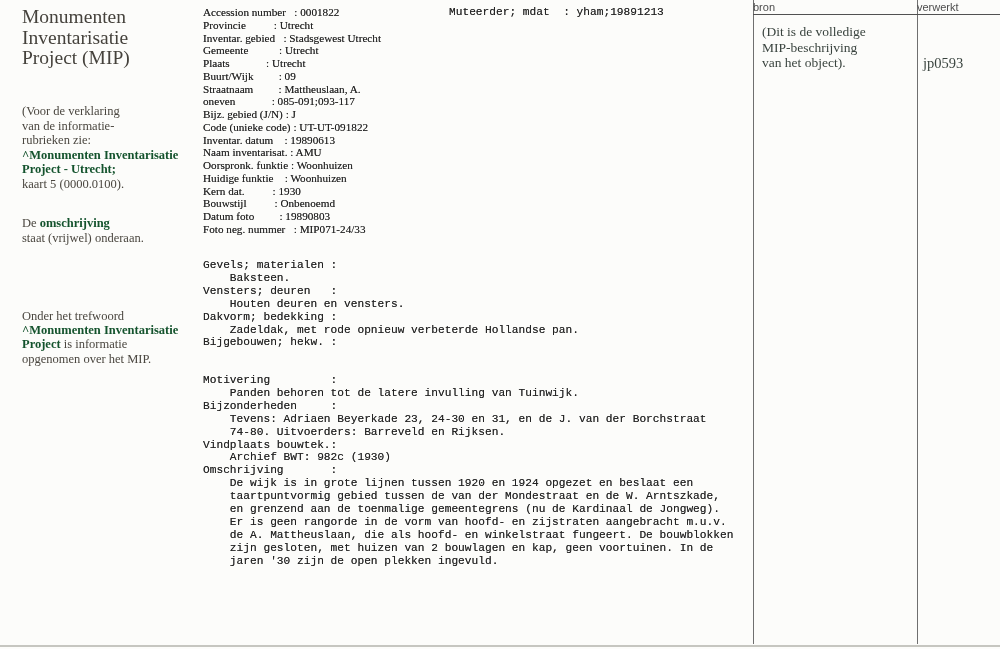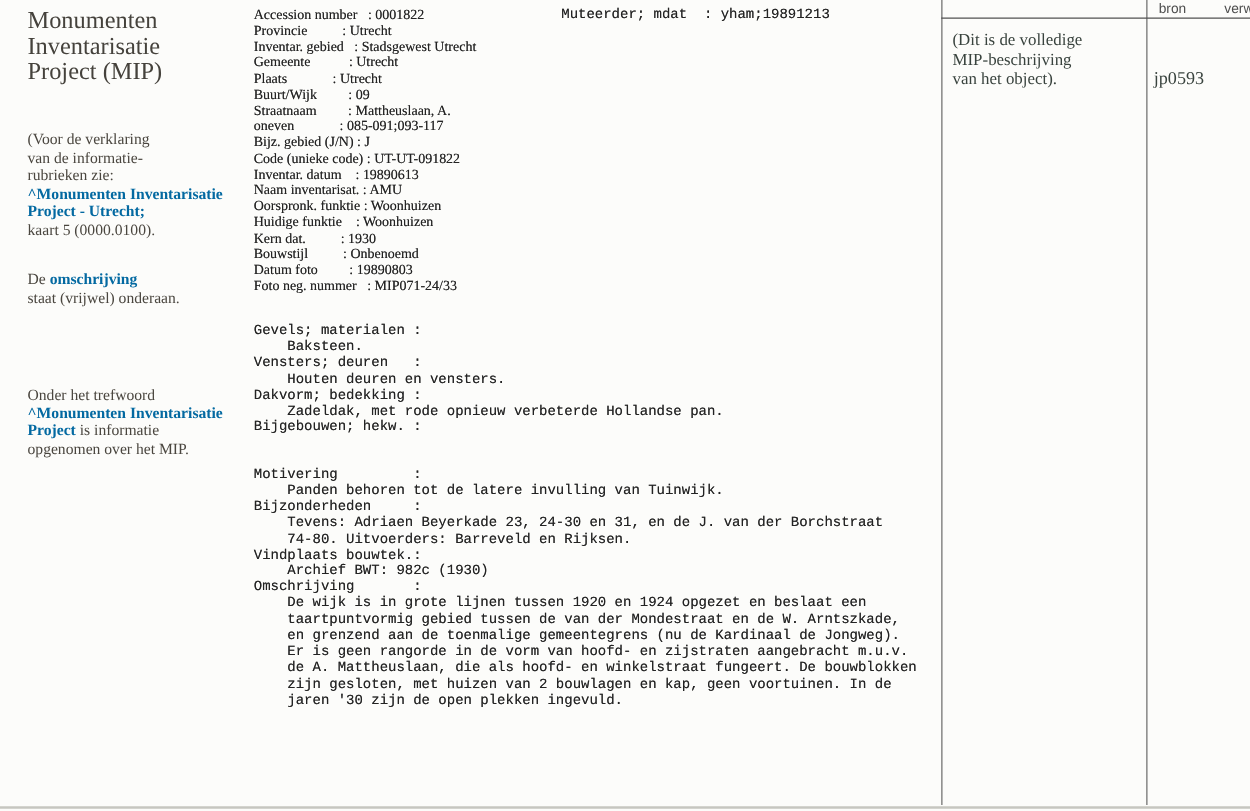--- a/index.html
+++ b/index.html
@@ -10,38 +10,38 @@
     overflow:hidden;
     font-family:"Liberation Serif", serif;
   }
   
   .sidebar{position:absolute;left:22px;top:0;width:180px;color:#403d37;}
   .doc-title{position:absolute;left:0;top:7px;font-size:19.5px;line-height:20.5px;color:#45423c;white-space:nowrap;}
   .note{position:absolute;left:0;font-size:12.5px;color:#4a463f;white-space:nowrap;}
   .note1{top:104px;line-height:14.6px;}
   .note2{top:216px;line-height:15px;}
   .note3{top:309px;line-height:14.2px;}
-  .b{font-weight:bold;color:#0369a1;}
+  .b{font-weight:bold;color:#14532d;}
   
   .typed{position:absolute;left:0;top:0;
     font-family:"Liberation Mono", monospace;
     font-size:11.2px;color:#232323;
     text-shadow:0 0 .5px rgba(20,20,20,.6);}
   .tline{white-space:pre;}
   .block-record{position:absolute;left:203px;top:6px;line-height:12.75px;font-family:Liberation Serif, serif;}
   .muteerder{position:absolute;left:449px;top:6px;line-height:12.75px;}
   .block-materials{position:absolute;left:203px;top:259px;line-height:12.9px;}
   .block-description{position:absolute;left:203px;top:374px;line-height:12.9px;}
   
   .vrule{position:absolute;top:0;width:1px;height:644px;background:#6f6f6f;}
   .vrule.r1{left:753px;}
   .vrule.r2{left:917px;}
   .hdr-underline{position:absolute;left:753px;top:14px;width:247px;height:1px;background:#515151;}
   .col-hdr{position:absolute;top:1px;font-family:"Liberation Sans", sans-serif;
-    font-size:11px;color:#4d4d4d;text-align:right;margin-left:32px;}
+    font-size:11px;color:#4d4d4d;text-align:left;}
   .col-hdr.bron{left:753px;width:164px;}
   .col-hdr.verwerkt{left:917px;width:72px;}
   .bron-note{position:absolute;left:762px;top:24px;font-size:13.5px;line-height:15.6px;
     color:#39433e;white-space:nowrap;}
   .verwerkt-code{position:absolute;left:923px;top:55px;font-size:14.5px;color:#39433e;}
   
   .scan-edge{position:absolute;left:0;top:645px;width:1000px;height:2px;background:#c6c6c0;}
 </style>
 </head>
 <body>

